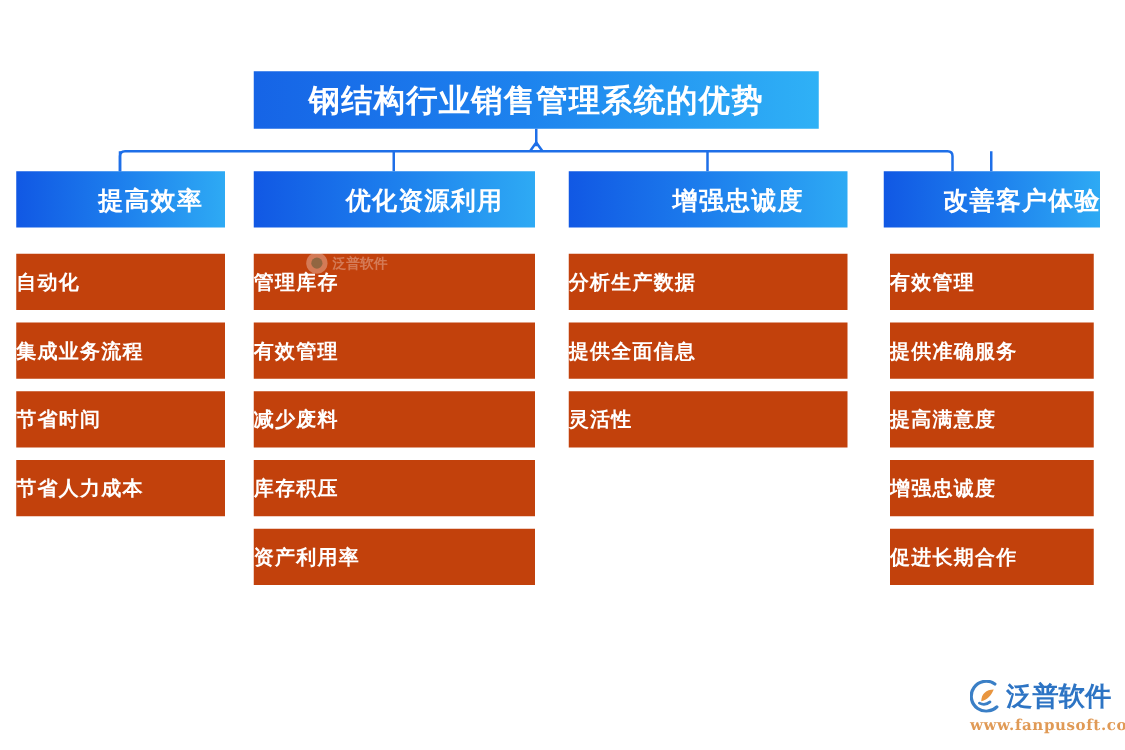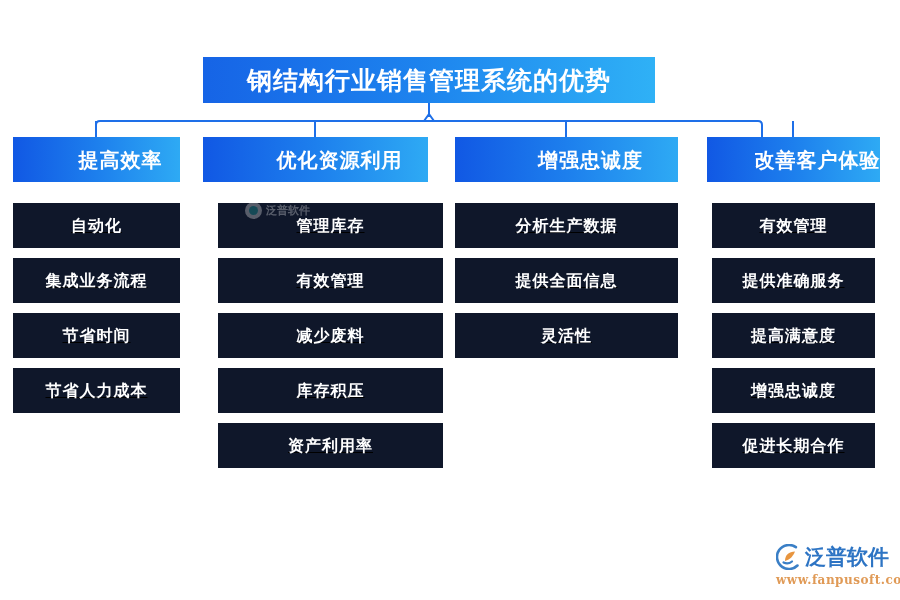--- a/index.html
+++ b/index.html
@@ -82,45 +82,43 @@
   }
 
   .items {
     margin-top: 21px;
     display: flex;
     flex-direction: column;
     gap: 10px;
   }
   .item-box {
     height: 45px;
-    background: #0f172a;
-    display: flex;
-    align-items: center;
-    justify-content: center;
+    background: #c2410c;
+    display: flex;
+    align-items: center;
     box-sizing: border-box;
-    text-decoration: underline;
   }
   .item-box .item-text {
     color: #ffffff;
     font-size: 16px;
     font-weight: bold;
     letter-spacing: 1px;
     white-space: nowrap;
     line-height: 1;
   }
 
   
   #col-0 { left: 13px; }
   #col-0 .col-header { width: 167px; }
   #col-0 .items { width: 167px; margin-left: 0px; }
   #col-0 .item-box { width: 167px; }
 
   #col-1 { left: 203px; }
   #col-1 .col-header { width: 225px; }
-  #col-1 .items { width: 225px; margin-left: 15px; }
+  #col-1 .items { width: 225px; }
   #col-1 .item-box { width: 225px; }
 
   #col-2 { left: 455px; }
   #col-2 .col-header { width: 223px; }
   #col-2 .items { width: 223px; border-radius: 30px; }
   #col-2 .item-box { width: 223px; }
 
   #col-3 { left: 707px; }
   #col-3 .col-header { width: 173px; }
   #col-3 .items { width: 163px; margin-left: 5px; }

